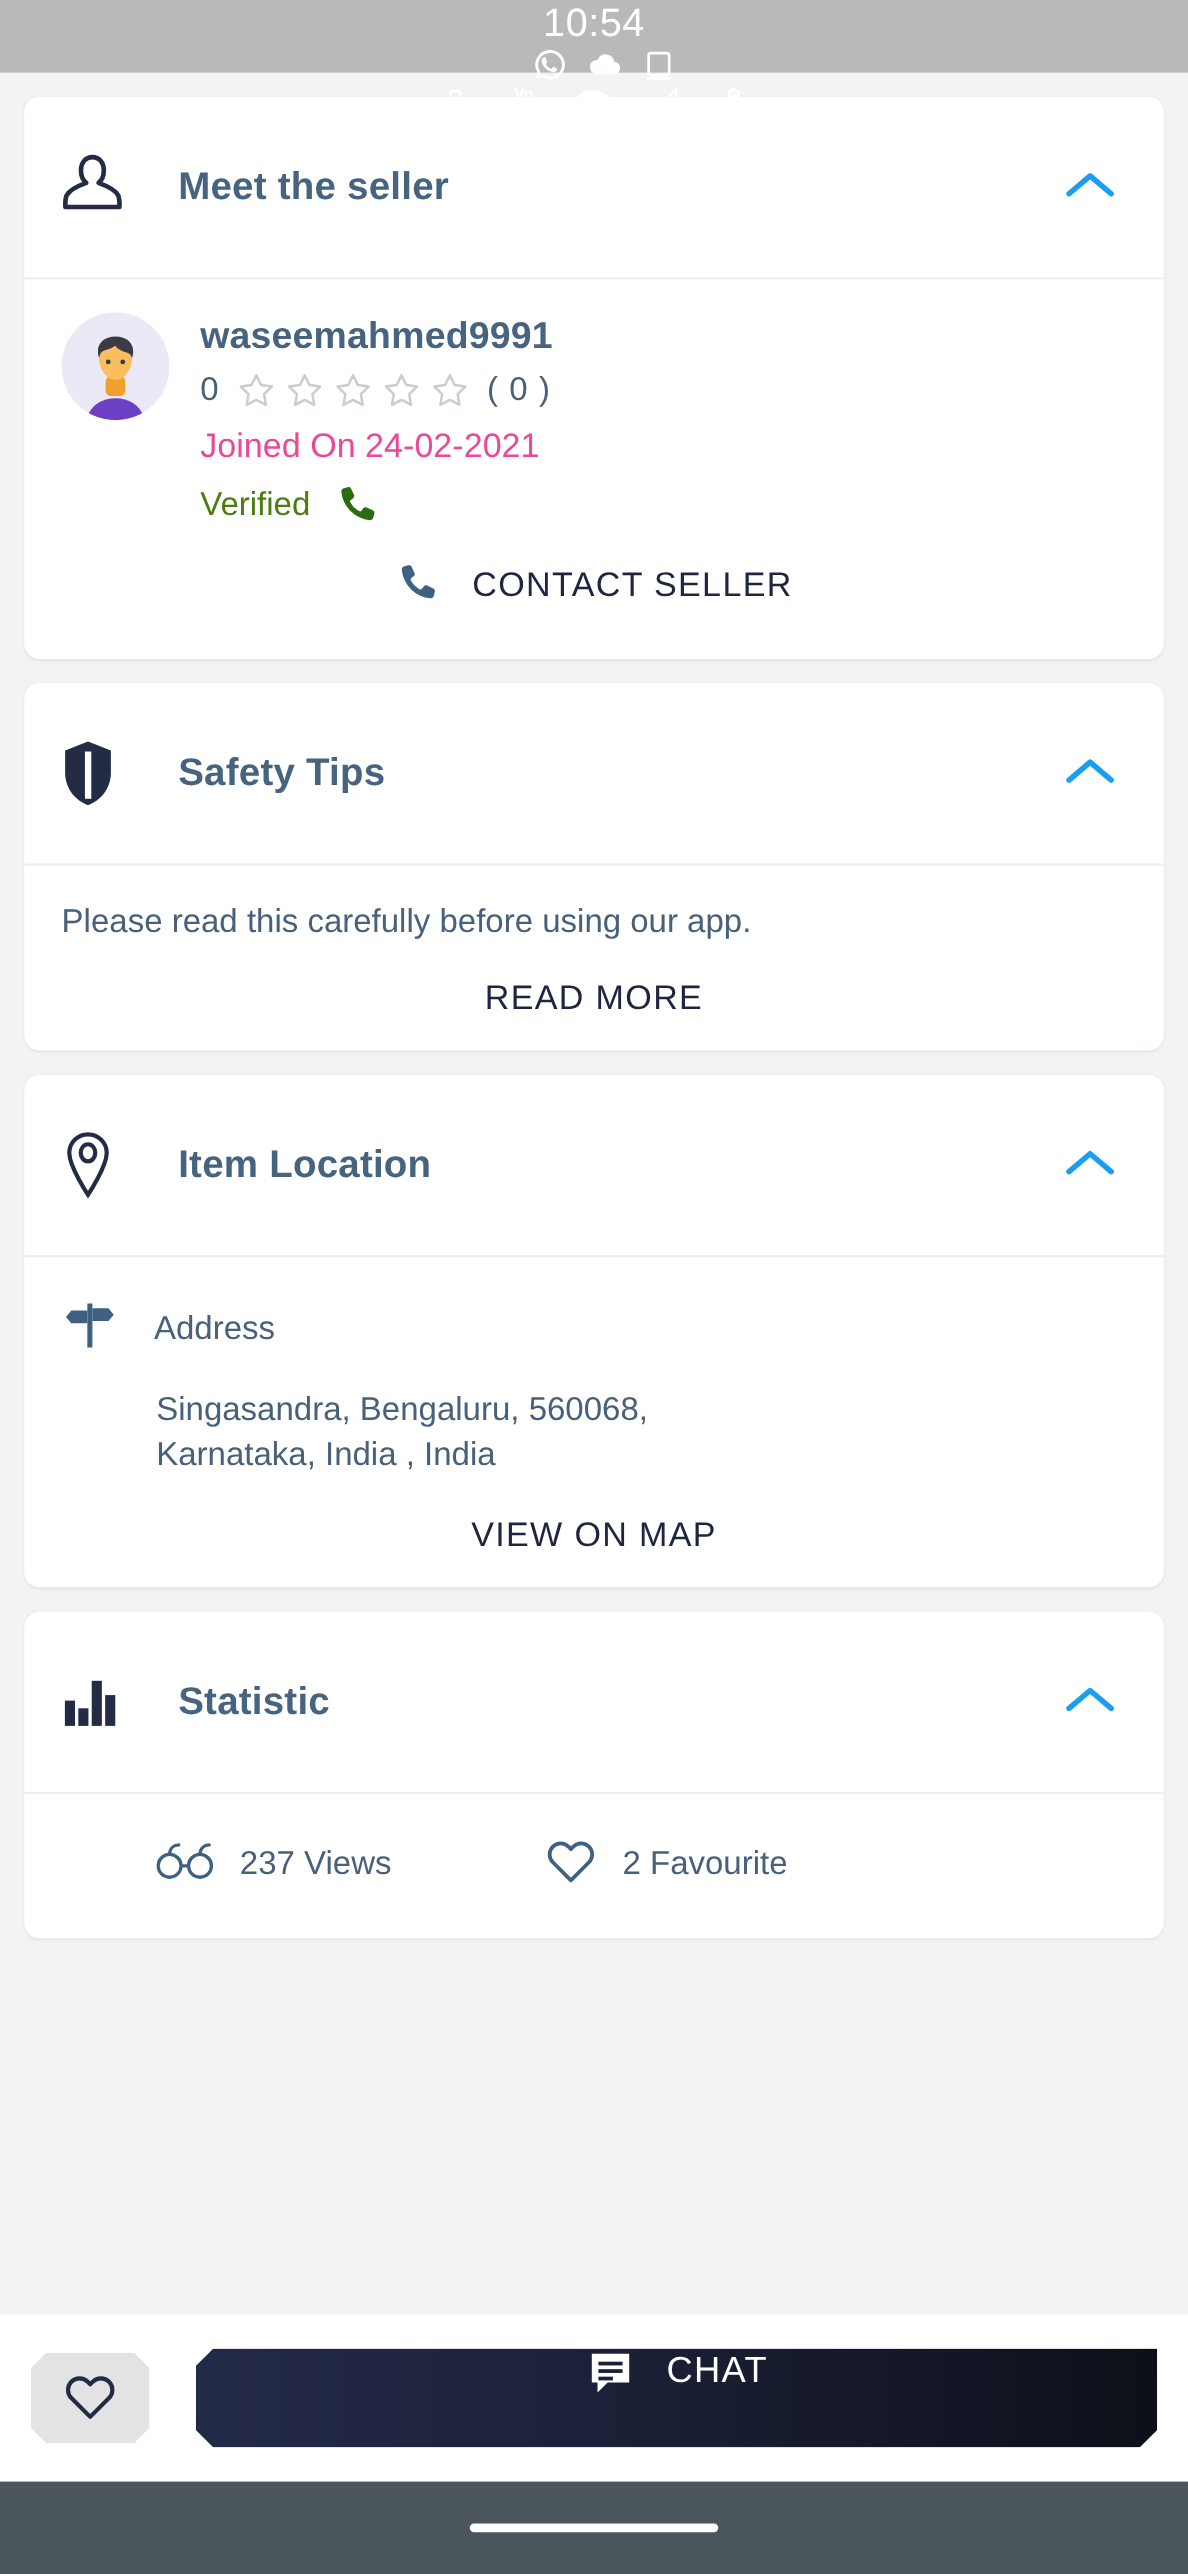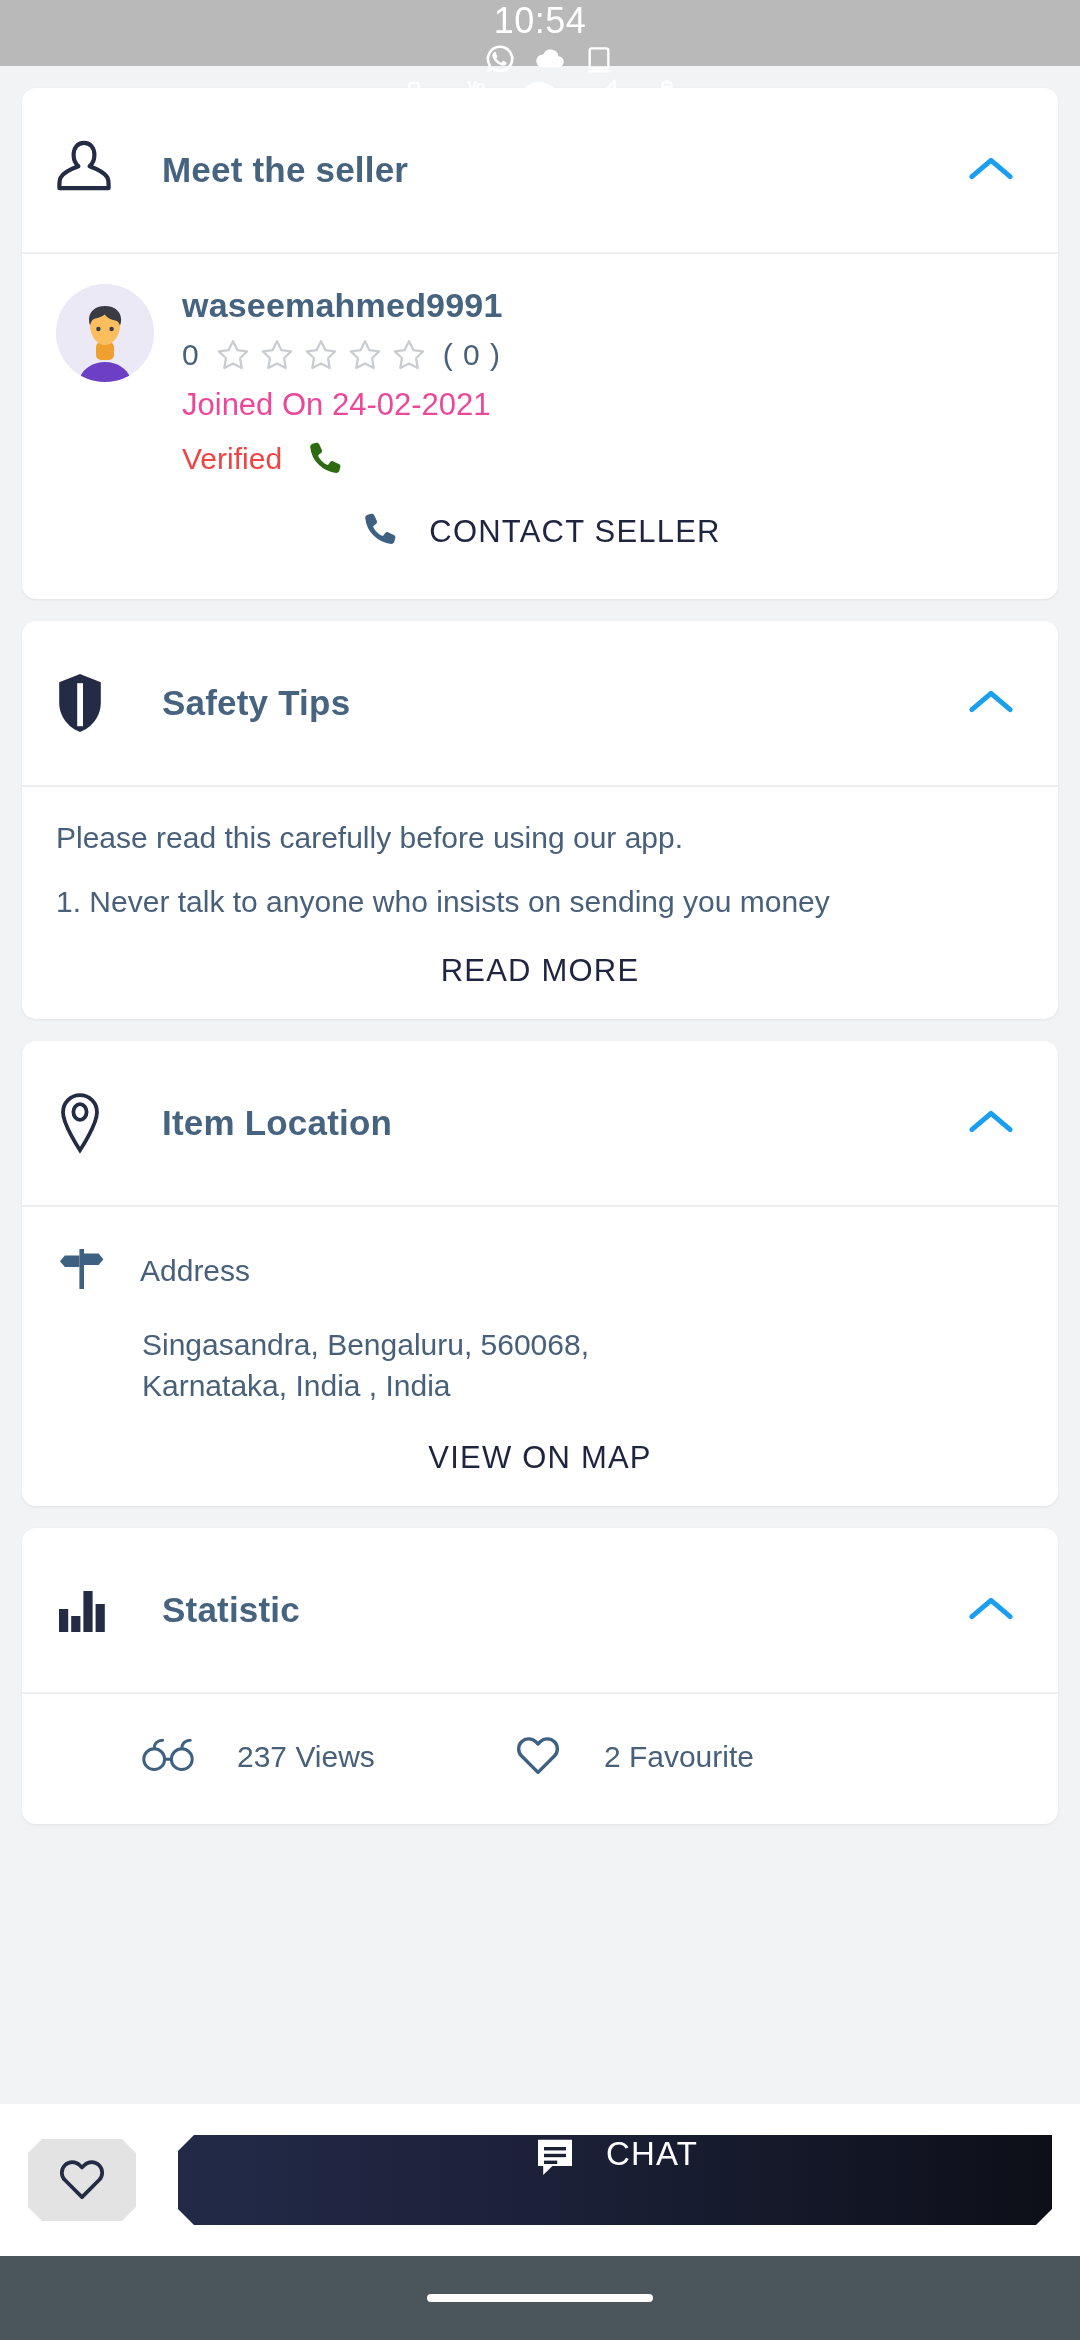--- a/index.html
+++ b/index.html
@@ -62,21 +62,21 @@
   .seller-info { margin-left: 28px; padding-top: 2px; }
   .seller-name {
     font-size: 34px; font-weight: 700; color: #46637f; letter-spacing: .2px;
   }
   .rating-row { display: flex; align-items: center; margin-top: 12px; }
   .rating-num { font-size: 30px; color: #48607a; }
   .stars { display: flex; gap: 8px; margin: 0 16px; }
   .rating-count { font-size: 30px; color: #48607a; letter-spacing: 1px; }
   .joined { font-size: 31px; color: #ec4899; margin-top: 14px; }
   .verified-row { display: flex; align-items: center; margin-top: 14px; }
-  .verified-txt { font-size: 30px; color: #ef4444; }
+  .verified-txt { font-size: 30px; color: #4d7c0f; }
   .verified-phone { margin-left: 22px; display: flex; }
 
   .contact-seller {
     display: flex; align-items: center; justify-content: center;
     margin-top: 27px; background: none; border: none; cursor: pointer;
     width: 100%;
   }
   .contact-seller .cs-label {
     font-size: 31px; color: #1f2440; letter-spacing: 1.2px;
     margin-left: 26px; font-weight: 400;
@@ -100,21 +100,21 @@
   .addr-text {
     font-size: 30px; color: #48607a; margin-top: 26px;
     margin-left: 86px; line-height: 1.35; max-width: 560px;
   }
 
   
   .stat-body {
     display: flex; align-items: center;
     padding: 40px 0 44px 0;
   }
-  .stat-item { display: flex; align-items: center; gap: 19px; }
+  .stat-item { display: flex; align-items: center; }
   .stat-views { margin-left: 120px; }
   .stat-fav { margin-left: 140px; }
   .stat-text { font-size: 30px; color: #48607a; margin-left: 24px; }
 
   
   .bottombar {
     position: absolute; left: 0; right: 0; bottom: 84px;
     height: 152px; background: #ffffff;
     display: flex; align-items: center; padding: 0 28px;
   }
@@ -278,21 +278,20 @@
         <span class="card-title">Safety Tips</span>
         <span class="chevron">
           <svg width="46" height="28" viewBox="0 0 24 14">
             <path d="M2 11.5 12 3l10 8.5" fill="none" stroke="#1a9ff0" stroke-width="2.6" stroke-linecap="round" stroke-linejoin="round"></path>
           </svg>
         </span>
       </div>
       <div class="divider"></div>
       <div class="tips-body">
         <div class="tips-intro">Please read this carefully before using our app.</div>
-        <div class="tips-item">1. Never talk to anyone who insists on sending you money</div>
         <button class="link-btn">READ MORE</button>
       </div>
     </div>
 
     <div class="card">
       <div class="card-head">
         <span class="head-icon">
           <svg width="48" height="62" viewBox="0 0 24 31">
             <path d="M12 1.6C7.3 1.6 3.5 5.4 3.5 10.1c0 6.2 8.5 19 8.5 19s8.5-12.8 8.5-19c0-4.7-3.8-8.5-8.5-8.5z" fill="none" stroke="#242b45" stroke-width="1.9"></path>
             <ellipse cx="12" cy="10" rx="3.3" ry="3.9" fill="none" stroke="#242b45" stroke-width="1.9"></ellipse>

